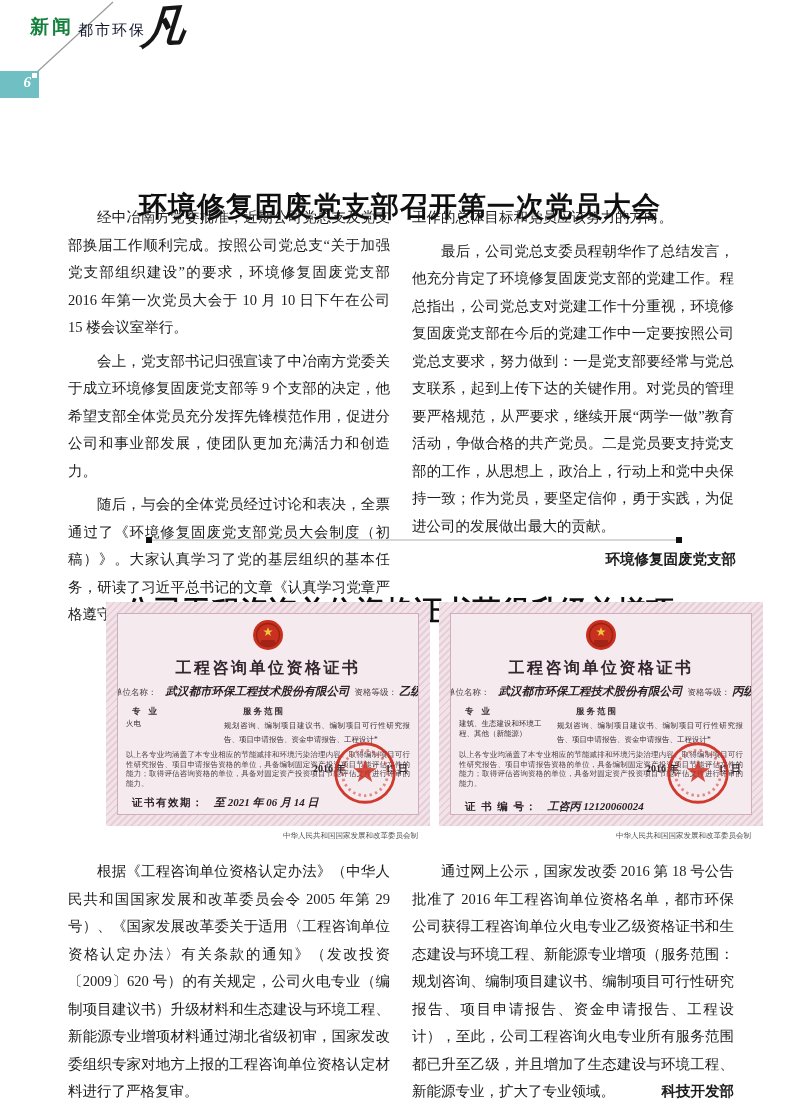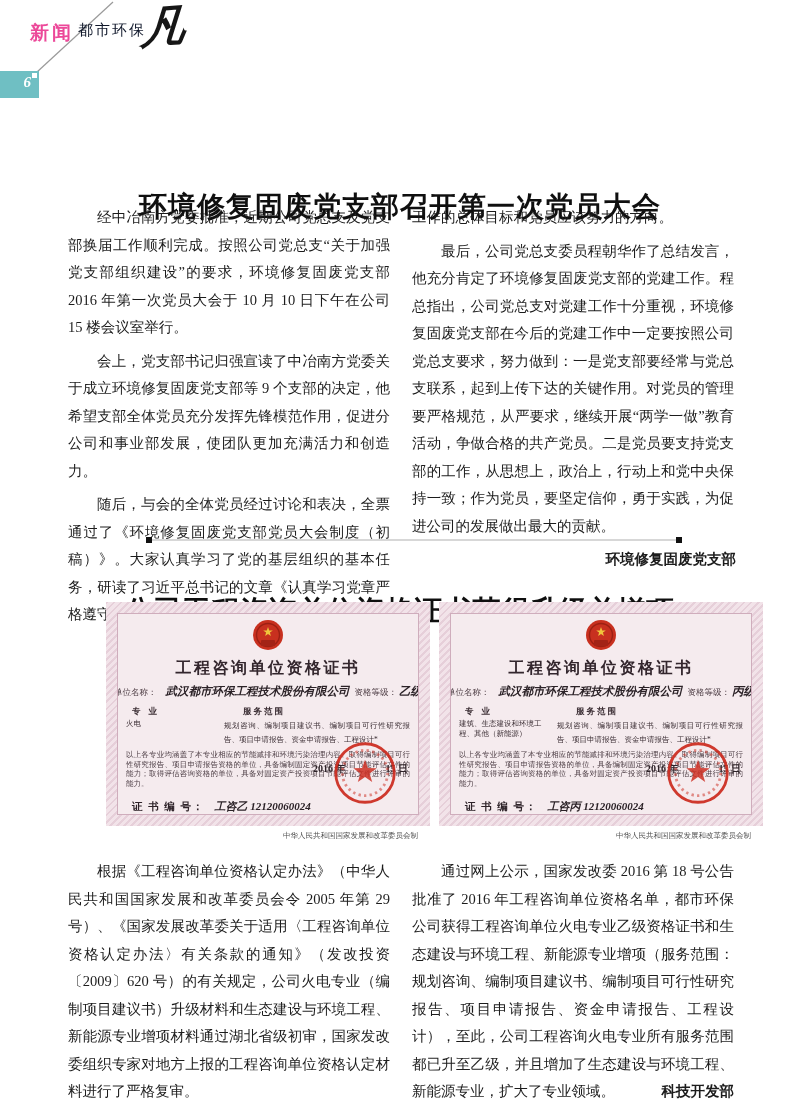--- a/index.html
+++ b/index.html
@@ -1,21 +1,21 @@
 <!DOCTYPE html>
 <html><head>
 <meta charset="utf-8">
 <style>
   html,body{margin:0;padding:0;background:#fff;}
   #canvas{position:relative;width:800px;height:1100px;background:#ffffff;overflow:hidden;
           font-family:"Liberation Serif",serif;color:#1e1e1e;}
 
   
-  .section-label{position:absolute;left:30px;top:20px;font-family:"Liberation Sans",sans-serif;
-                 font-weight:bold;font-size:19px;letter-spacing:3px;color:#ec4899;}
+  .section-label{position:absolute;left:30px;top:14px;font-family:"Liberation Sans",sans-serif;
+                 font-weight:bold;font-size:19px;letter-spacing:3px;color:#15803d;}
   .diag-svg{position:absolute;left:0;top:0;width:200px;height:80px;}
   .pub-name{position:absolute;left:78px;top:21px;font-size:15px;letter-spacing:2px;color:#0f172a;}
   .brand-logo{position:absolute;left:141px;top:0px;font-size:44px;font-weight:bold;font-style:italic;
               font-family:"Liberation Serif",serif;color:#161616;transform:rotate(-4deg) skewX(-8deg);line-height:56px;}
   .page-badge{position:absolute;left:0;top:71px;width:39px;height:27px;background:#6fbfc3;}
   .page-badge .num{position:absolute;right:8px;top:3px;color:#fff;font-style:italic;font-weight:bold;
                    font-size:15px;font-family:"Liberation Serif",serif;}
   .page-badge .corner-sq{position:absolute;right:2px;top:2px;width:5px;height:5px;background:#fff;}
 
   
@@ -128,24 +128,20 @@
           </div>
           <div class="hdr-row">
             <span class="spec-lbl">专业</span>
             <span class="scope-lbl">服务范围</span>
           </div>
           <div class="ss-row">
             <span class="spec">火电</span>
             <span class="scope">规划咨询、编制项目建议书、编制项目可行性研究报告、项目申请报告、资金申请报告、工程设计*</span>
           </div>
           <div class="fine">以上各专业均涵盖了本专业相应的节能减排和环境污染治理内容。取得编制项目可行性研究报告、项目申请报告资格的单位，具备编制固定资产投资项目节能评估文件的能力；取得评估咨询资格的单位，具备对固定资产投资项目节能评估文件进行评审的能力。</div>
-          <div class="crow">
-            <span class="flbl">证 书 编 号：</span>
-            <span class="fval">工咨乙 12120060024</span>
-          </div>
           <div class="crow v">
             <span class="flbl">证书有效期：</span>
             <span class="fval">至 2021 年 06 月 14 日</span>
           </div>
 
           <div class="cdate">
             <span>2016 年</span>
             <span>15 日</span>
           </div>
           <svg class="seal" width="66" height="66" viewBox="0 0 70 70">

